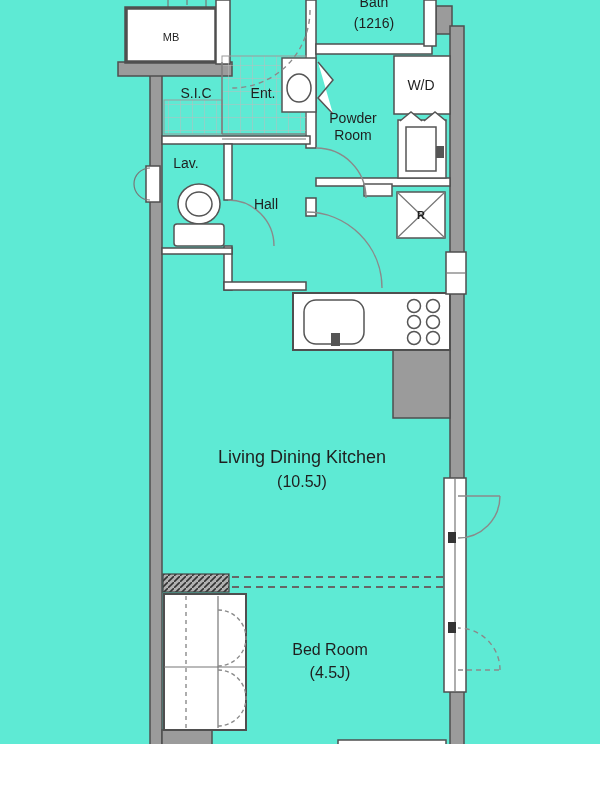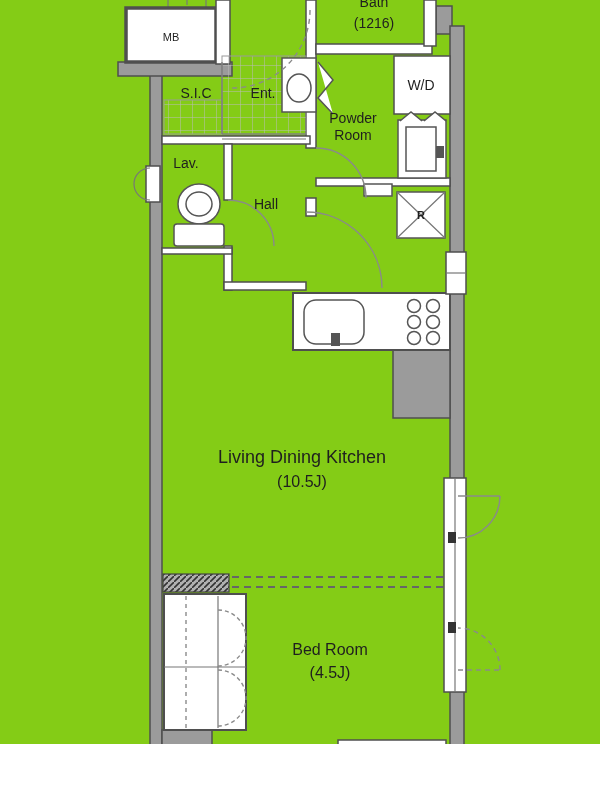--- a/index.html
+++ b/index.html
@@ -1,16 +1,16 @@
 <!DOCTYPE html>
 <html><head>
 <meta charset="utf-8">
 <style>
   html,body{margin:0;padding:0;background:#ffffff;}
-  .stage{position:relative;width:600px;height:744px;background:#84cc16;overflow:hidden;}
+  .stage{position:relative;width:600px;height:744px;background:#5eead4;overflow:hidden;}
   svg{position:absolute;left:0;top:0;filter:blur(.35px);}
   text{font-family:"Liberation Sans", sans-serif;fill:#1f1f1f;}
   .lbl{font-size:14px;}
   .lbl-sm{font-size:11px;}
   .lbl-lg{font-size:18px;}
   .lbl-md{font-size:16px;}
   .wall{fill:#9b9b9b;stroke:#4f4f4f;stroke-width:1.5;}
   .iwall{fill:#ffffff;stroke:#4f4f4f;stroke-width:1.5;}
   .fix{fill:#ffffff;stroke:#555555;stroke-width:1.5;}
   .thin{stroke:#777777;stroke-width:1.2;fill:none;}

